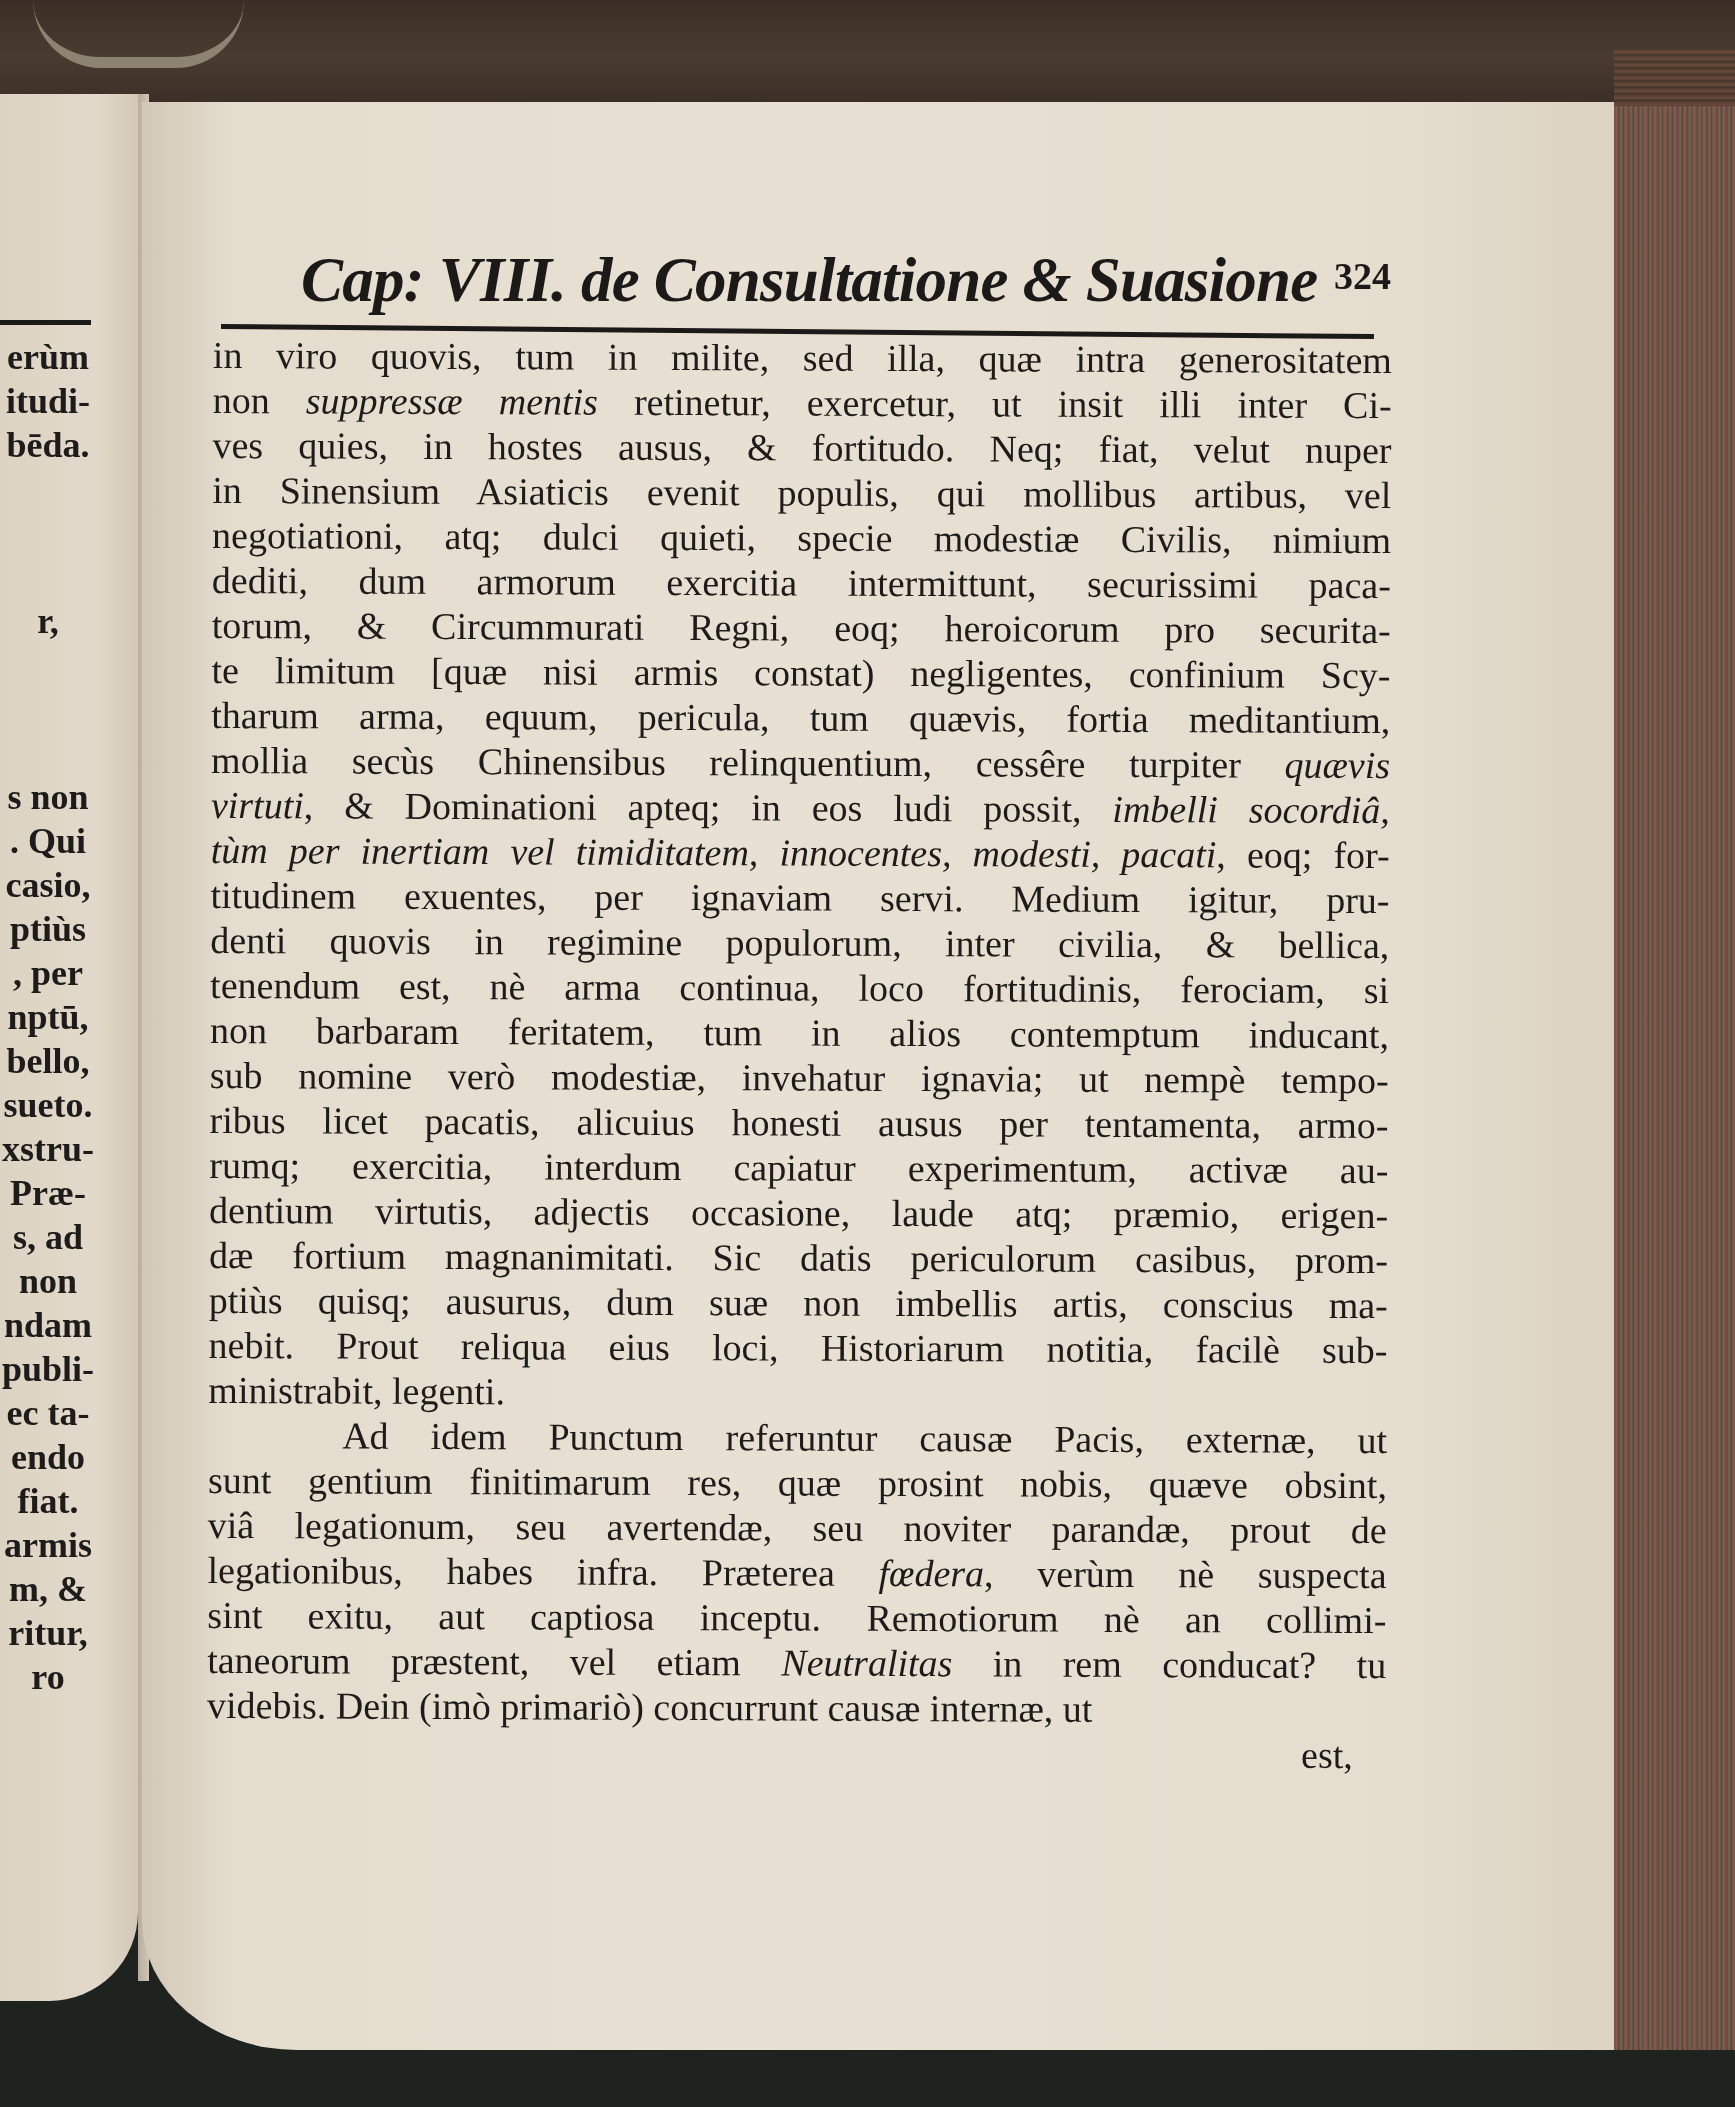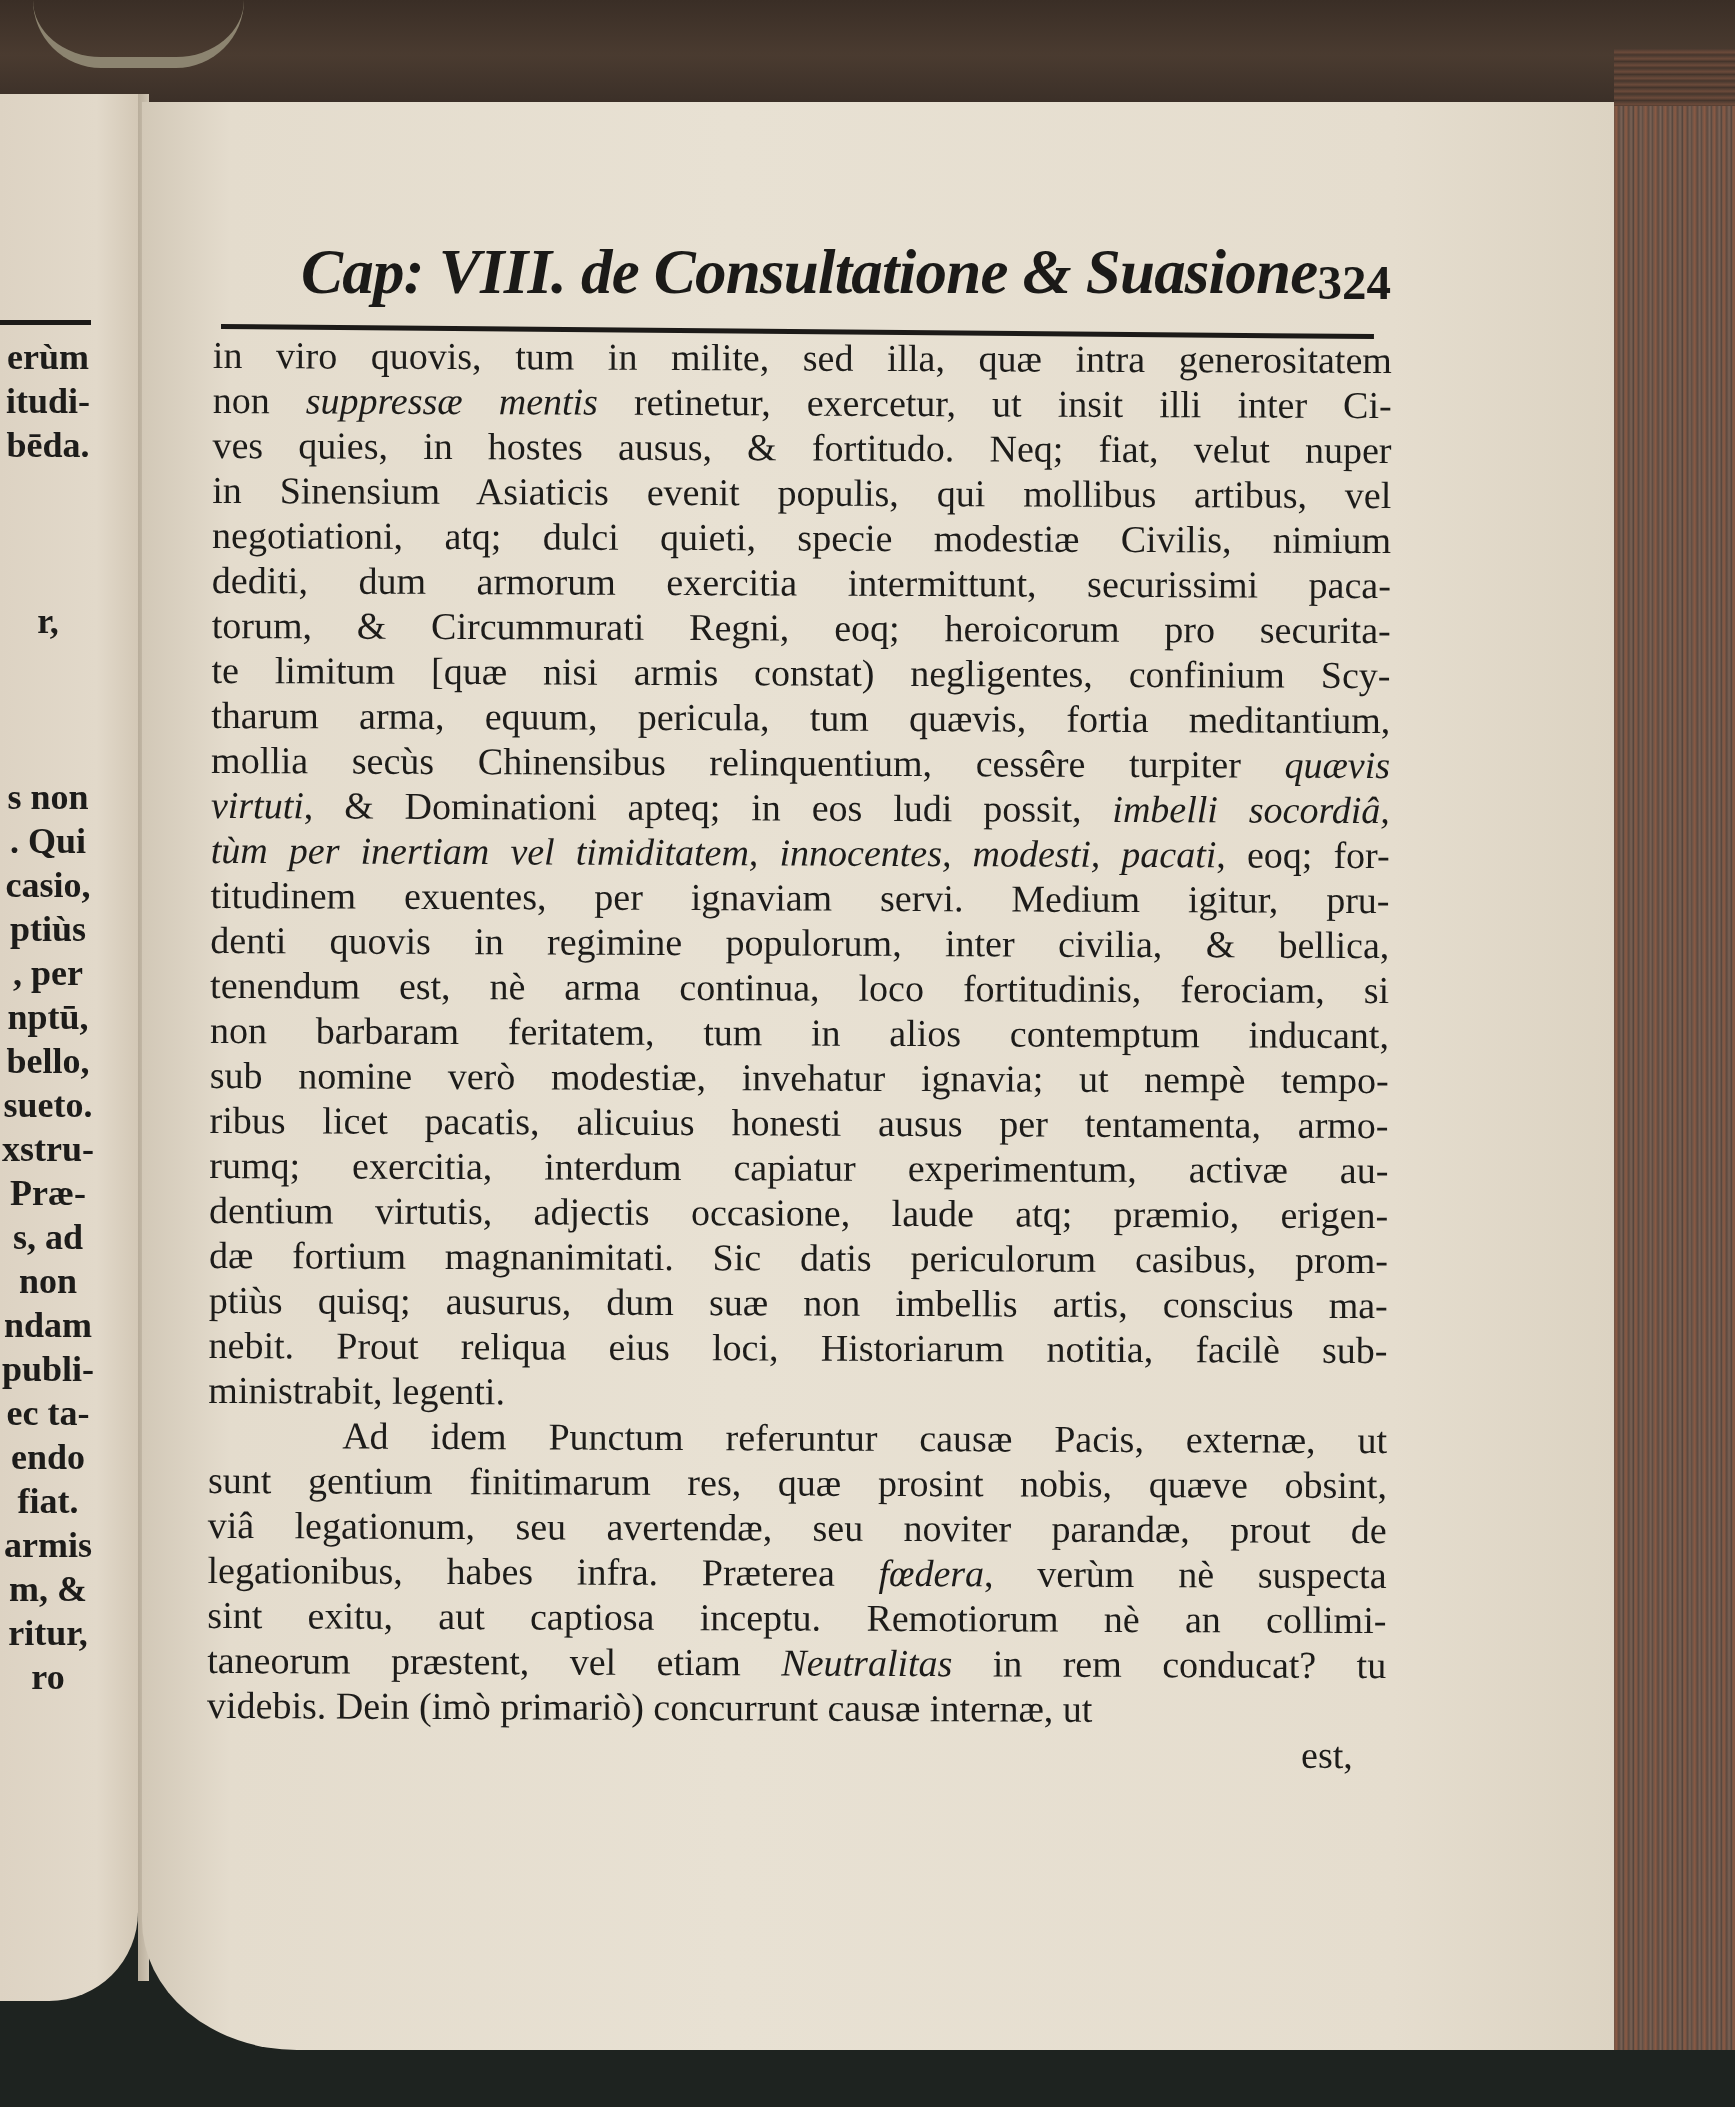--- a/index.html
+++ b/index.html
@@ -41,28 +41,28 @@
   .fore-edge-top {
     position: absolute; left: 1614px; top: 49px; width: 121px; height: 65px;
     background: repeating-linear-gradient(180deg, #4b3a30 0px, #6b4a3a 3.3px, #3e3129 6.5px);
   }
 
   
   .running-head {
     position: absolute; left: 301px; top: 236px; width: 1090px; height: 89px;
   }
   .running-head .title {
-    position: absolute; left: 0; top: 0;
+    position: absolute; left: 0; top: 8px;
     font-family: "Liberation Serif", serif; font-style: italic; font-weight: bold;
     font-size: 63px; color: #1b1a18; letter-spacing: -0.8px; white-space: nowrap; text-align: right;
   }
   .running-head .page-no {
     position: absolute; right: 0; top: 18px;
     font-family: "Liberation Serif", serif; font-weight: bold;
-    font-size: 49px; color: #1b1a18;
+    font-size: 38px; color: #1b1a18;
   }
   .head-rule {
     position: absolute; left: 221px; top: 324px; width: 1153px; height: 4.9px;
     background: #1c1a18; transform: rotate(0.5deg); transform-origin: left;
   }
 
   
   .body-text {
     position: absolute; left: 213px; top: 333px; width: 1179px;
     font-family: "Liberation Serif", serif; font-size: 38px; line-height: 45px;

